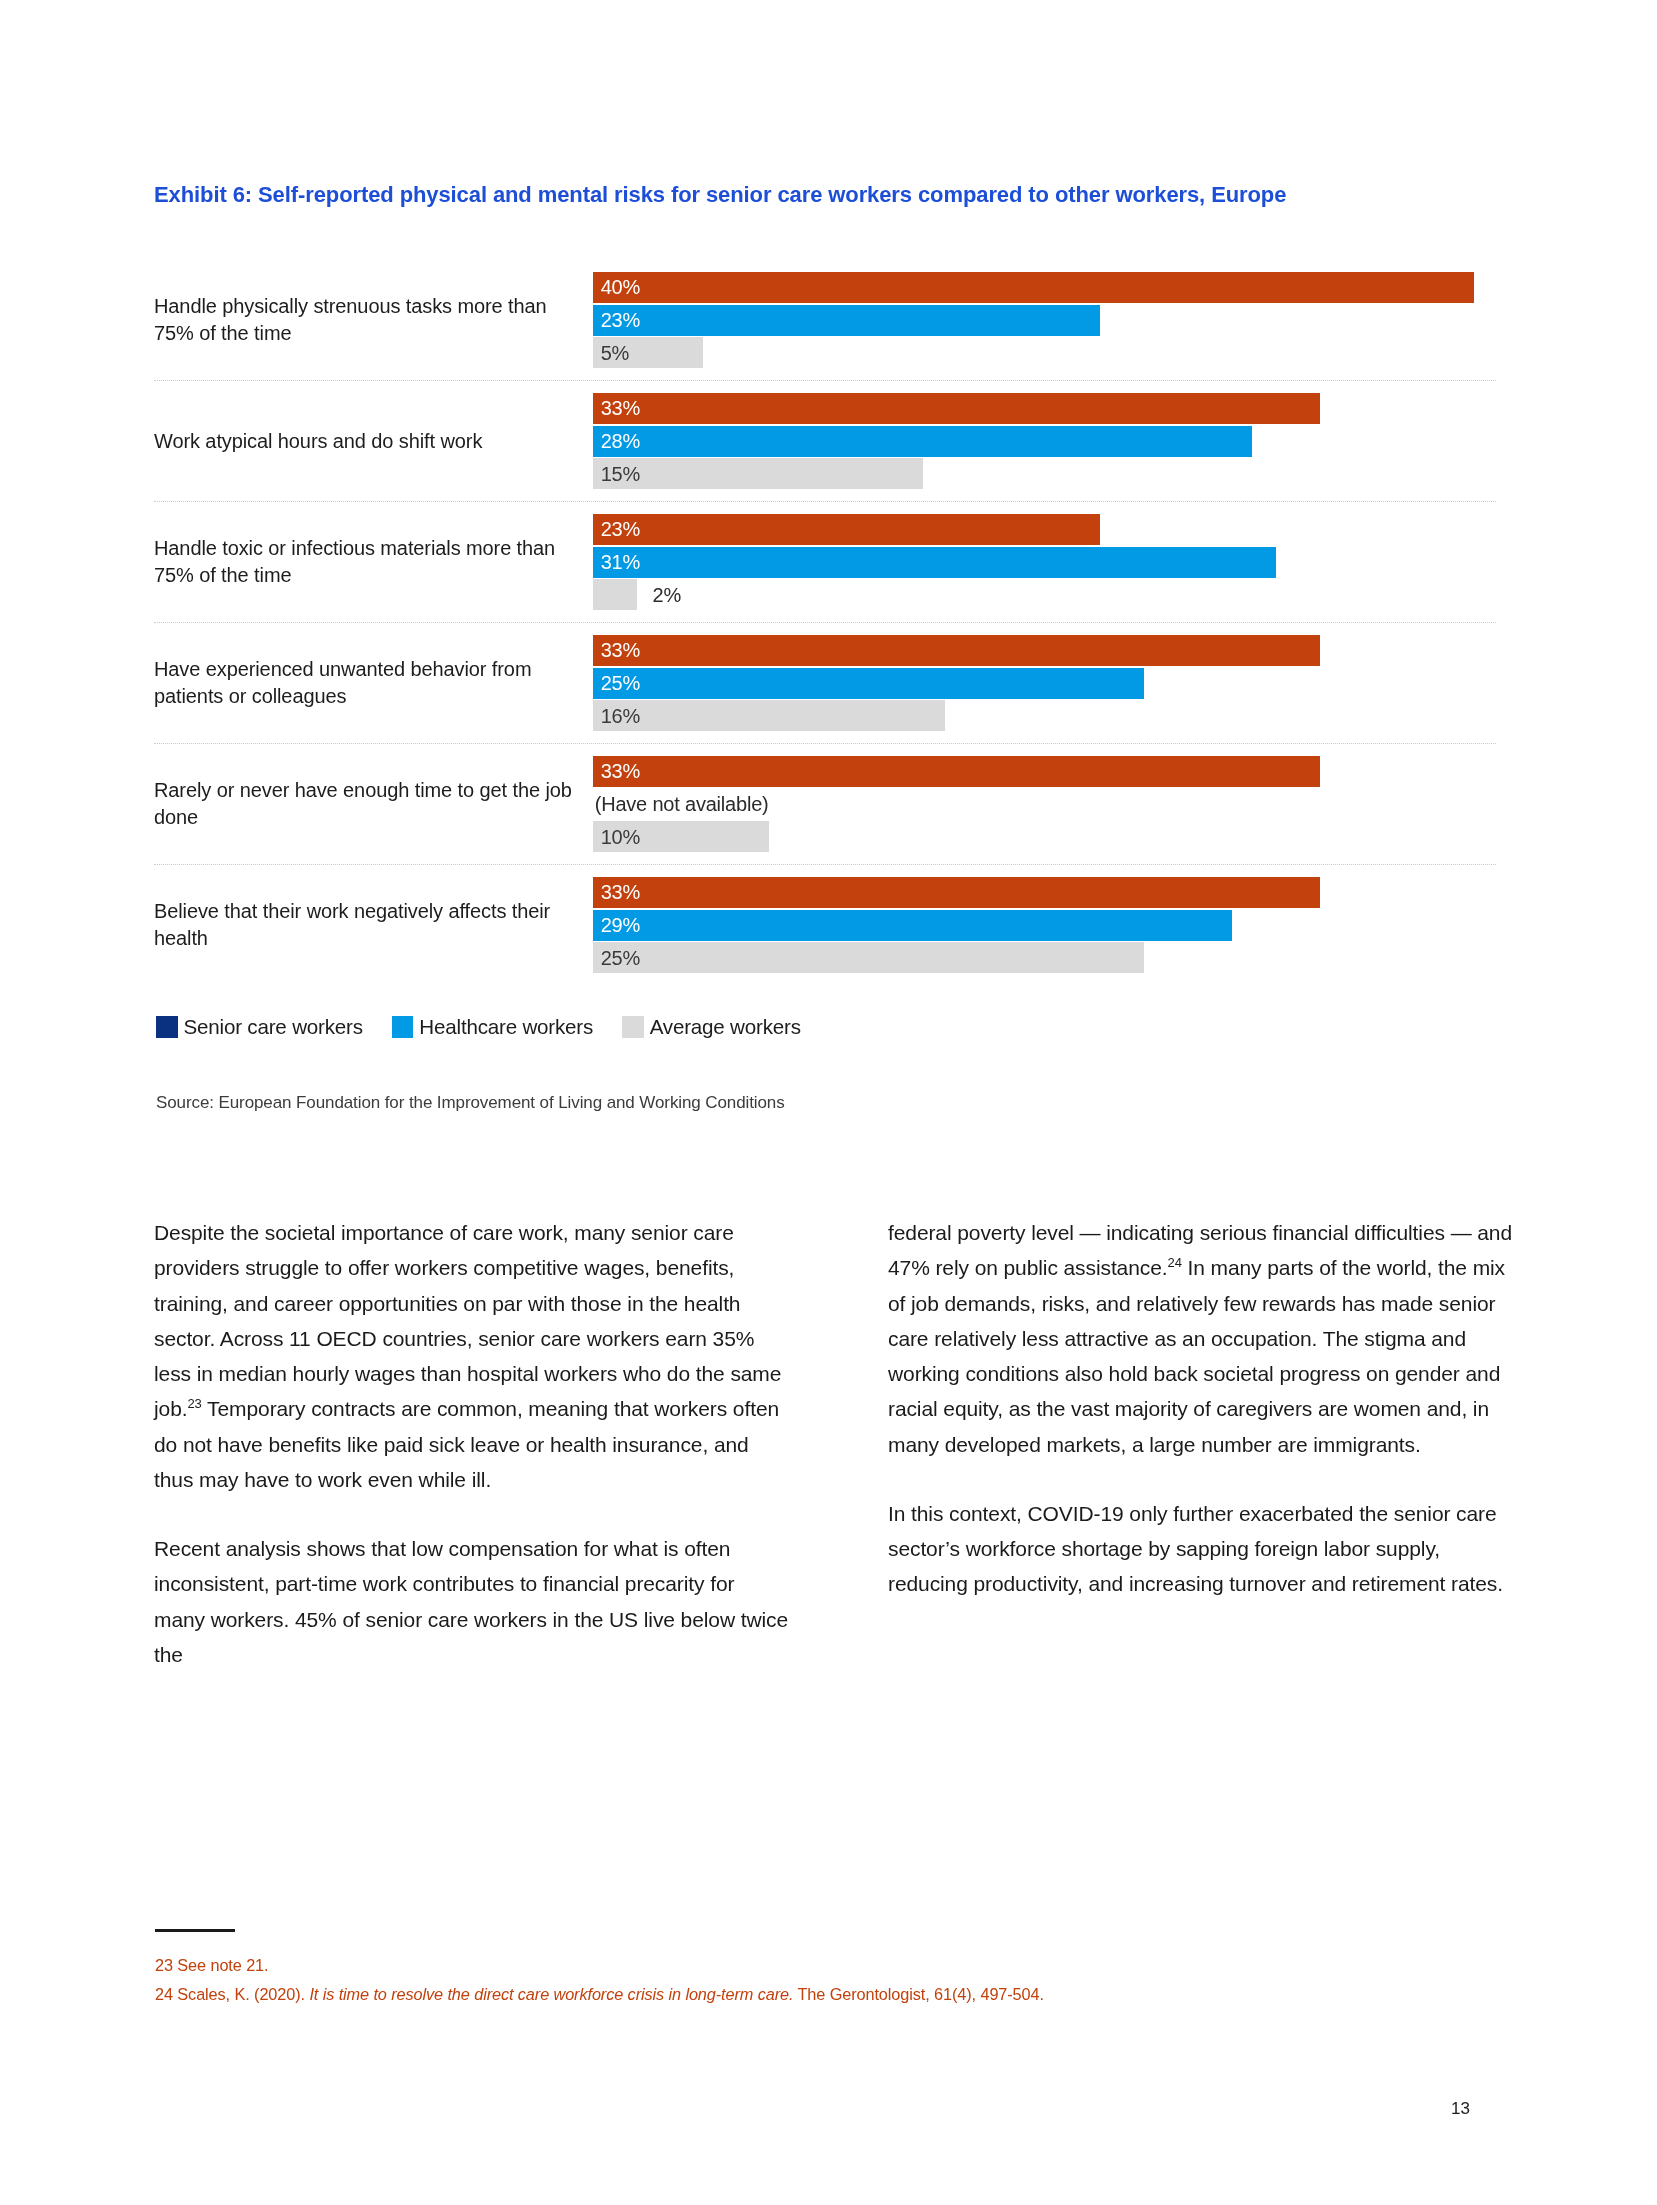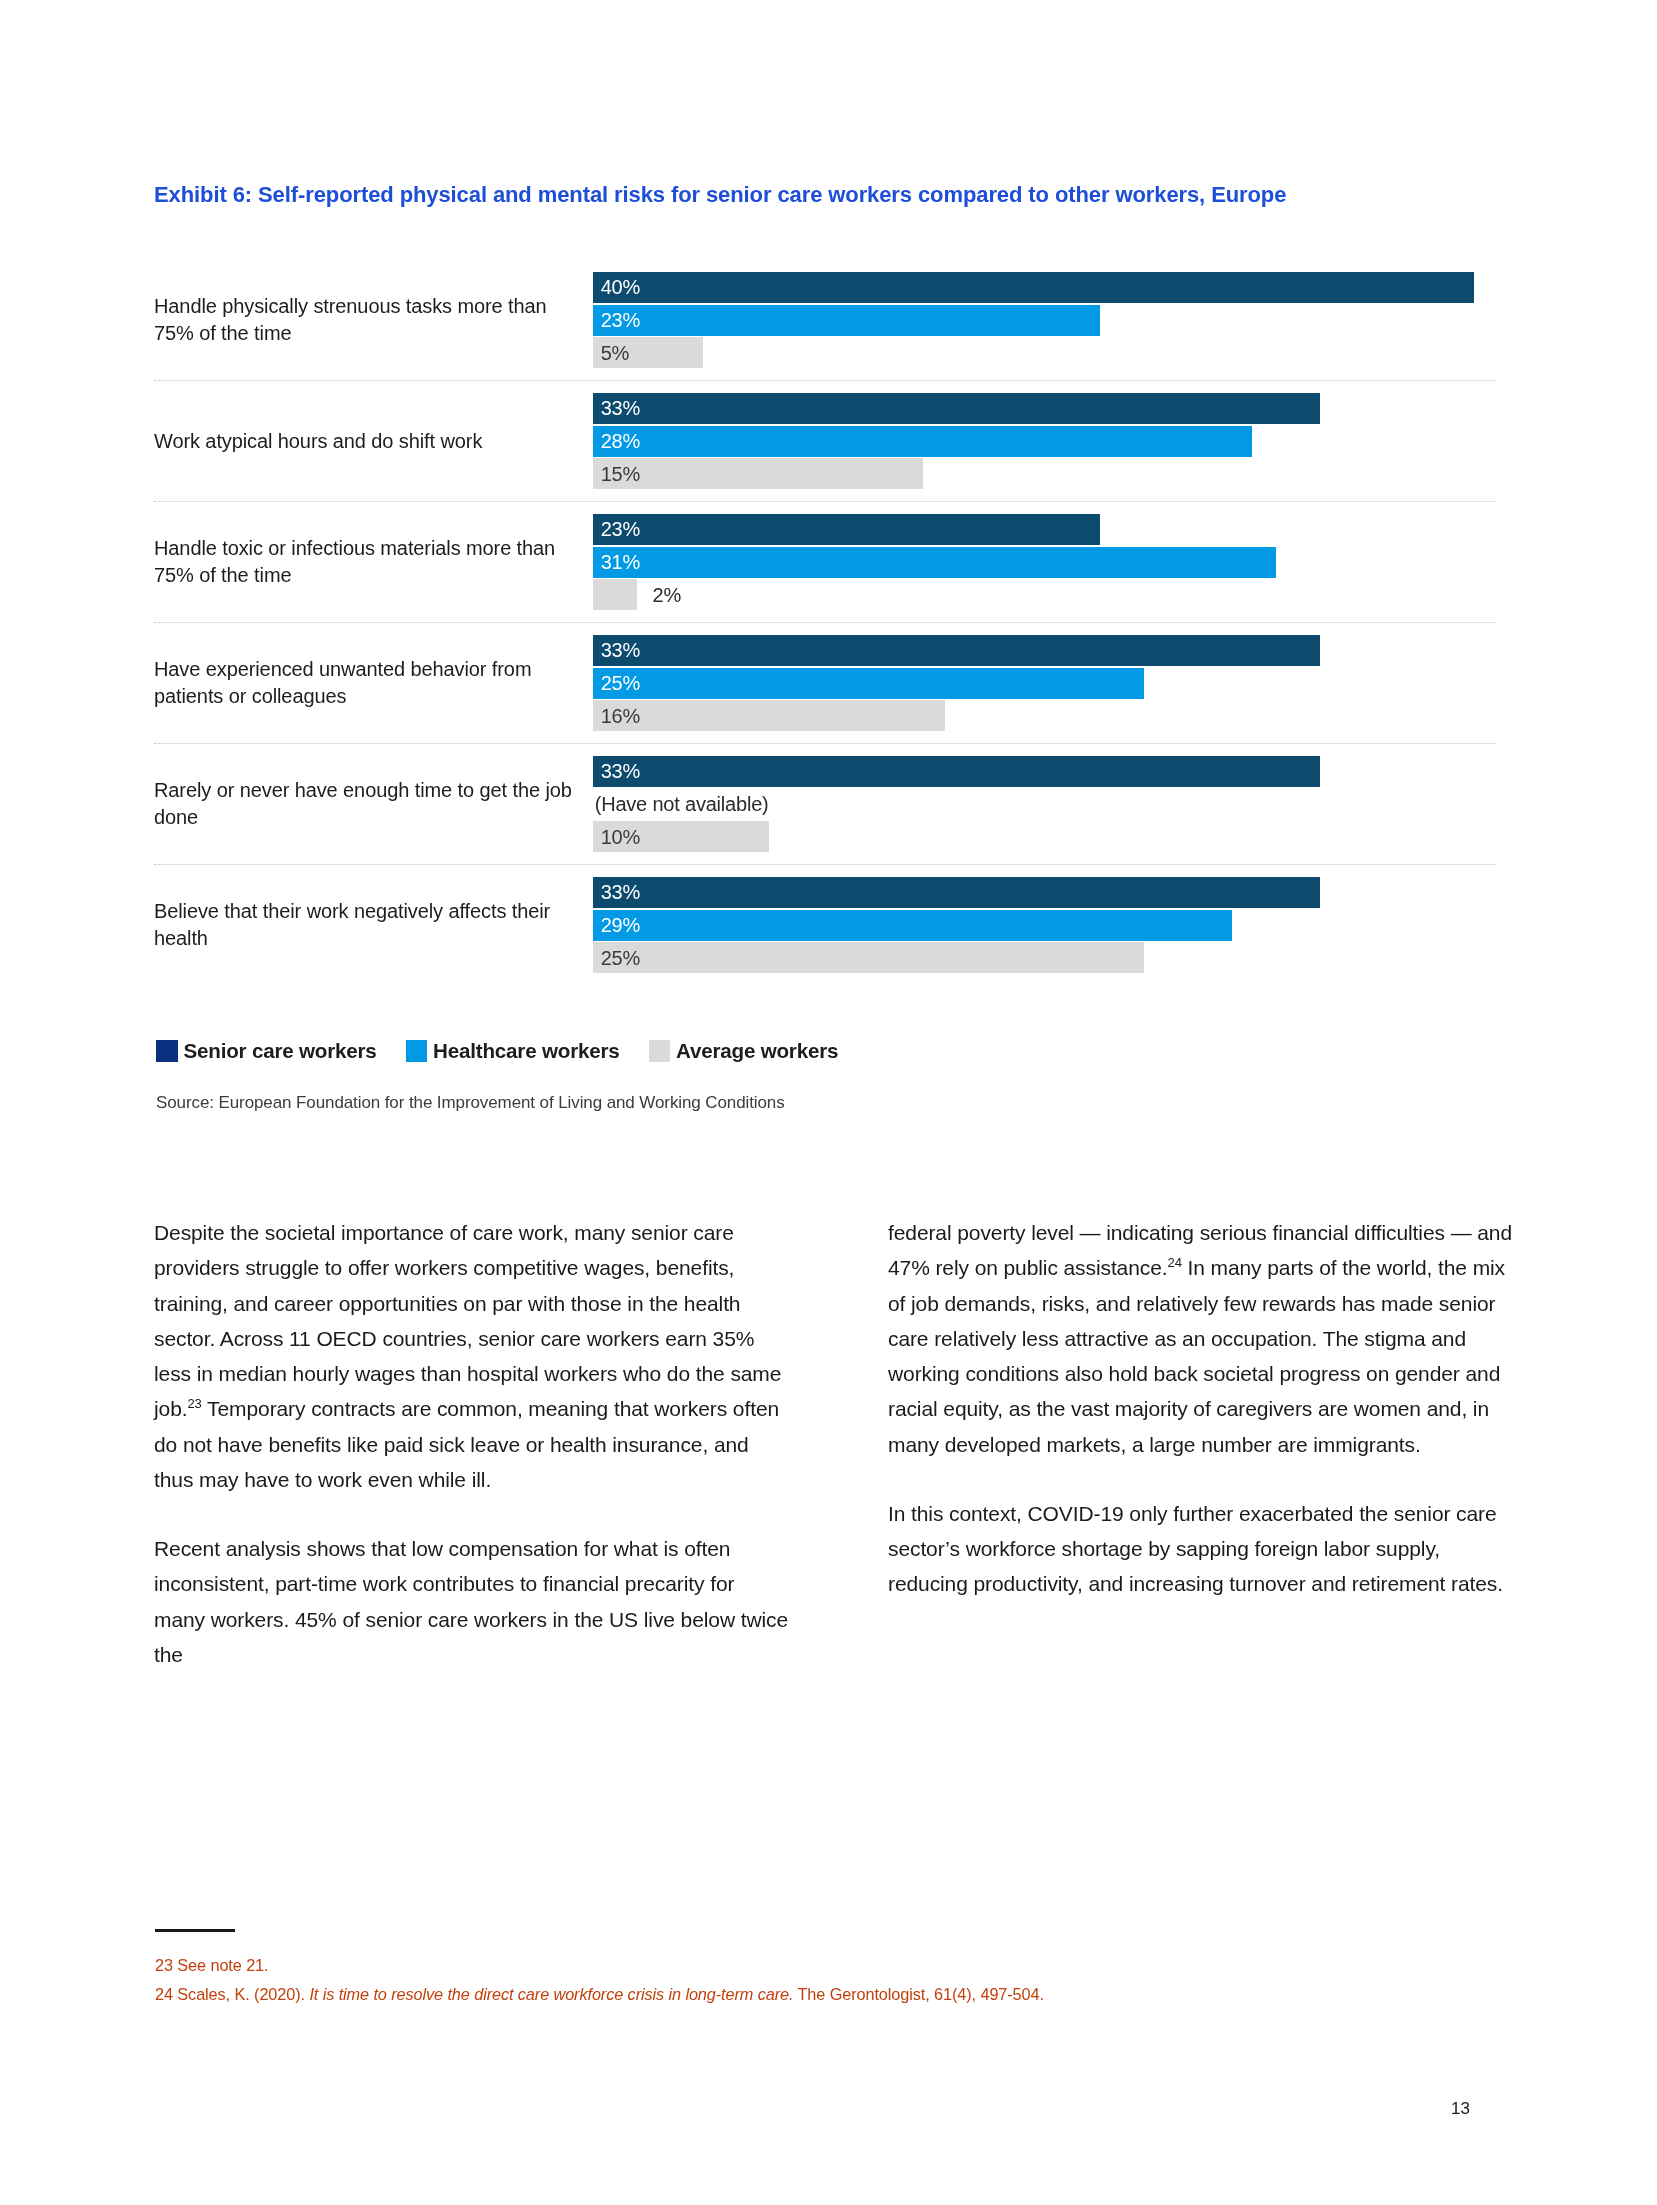--- a/index.html
+++ b/index.html
@@ -81,21 +81,21 @@
 
   .bar {
     height: 31px;
     display: flex;
     align-items: center;
     box-sizing: border-box;
     padding-left: 7.7px;
     white-space: nowrap;
     min-width: 2.6px;
   }
-  .bar.senior   { background: #0c4a6e; }
+  .bar.senior   { background: #c2410c; }
   .bar.health   { background: #039ae5; }
   .bar.average  { background: #dadada; }
 
   .bar-value {
     font-size: 20px;
     line-height: 1;
     letter-spacing: -0.2px;
   }
   .bar.senior  .bar-value,
   .bar.health  .bar-value { color: #ffffff; }
@@ -114,23 +114,22 @@
     color: #2b2b2b;
     letter-spacing: -0.2px;
     line-height: 1;
     padding-left: 1.7px;
   }
 
   
   .legend {
     position: absolute;
     left: 156px;
-    top: 1039px;
-    display: flex;
-    font-weight: bold;
+    top: 1015px;
+    display: flex;
   }
   .legend-item {
     display: flex;
     align-items: center;
     margin-right: 29px;
   }
   .legend-swatch {
     width: 21.5px;
     height: 21.5px;
     margin-right: 6px;

